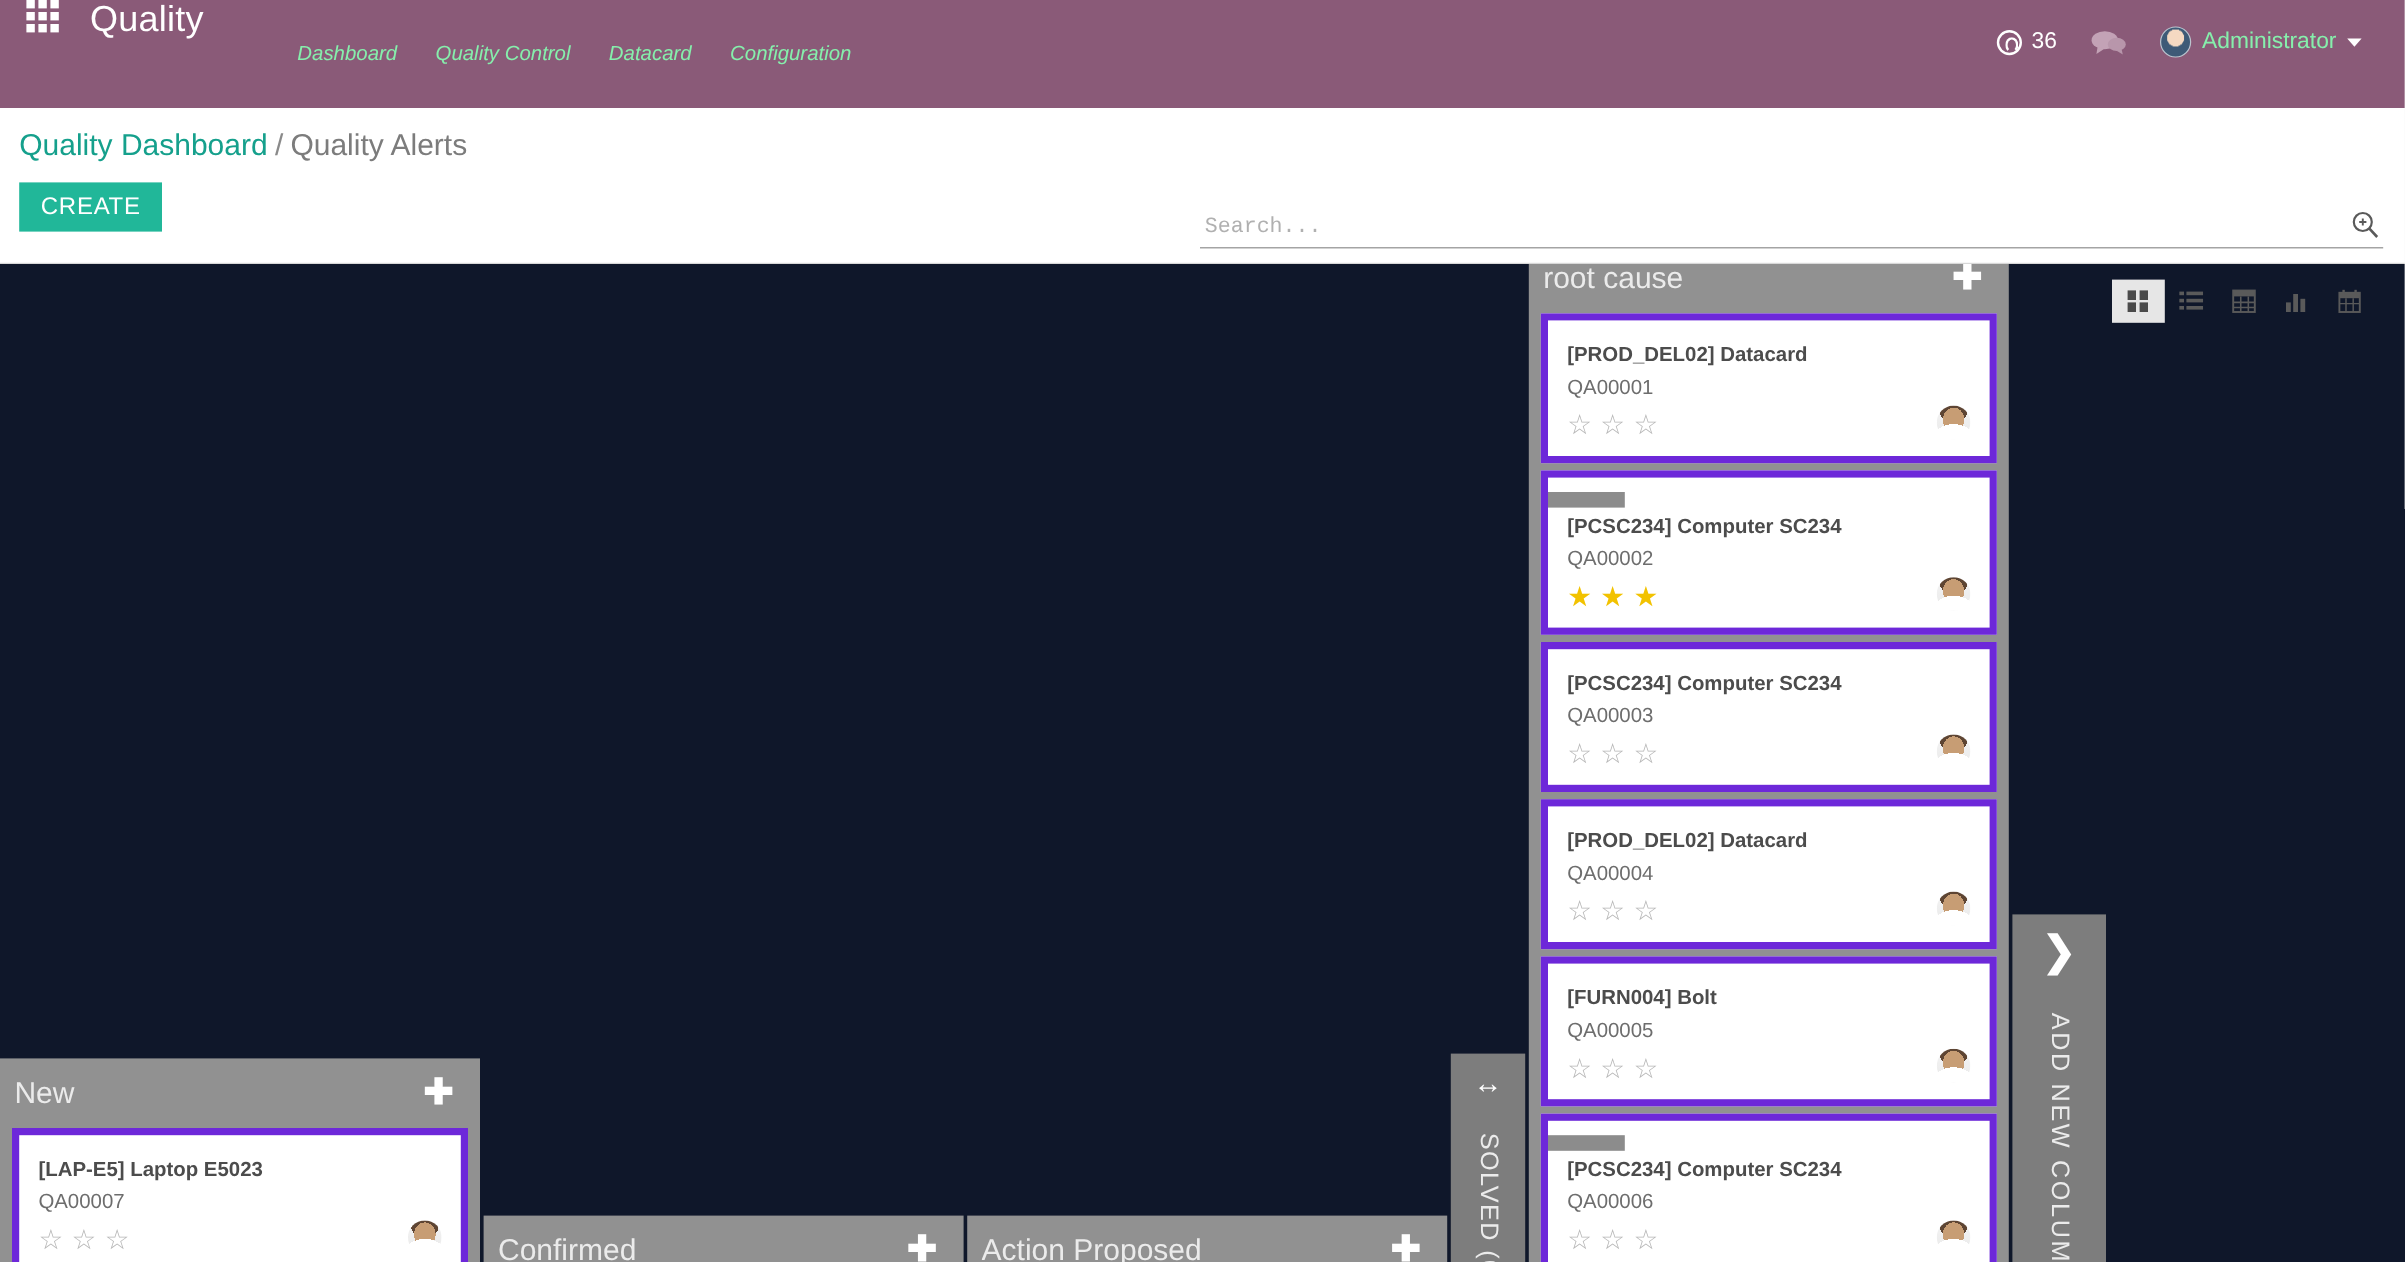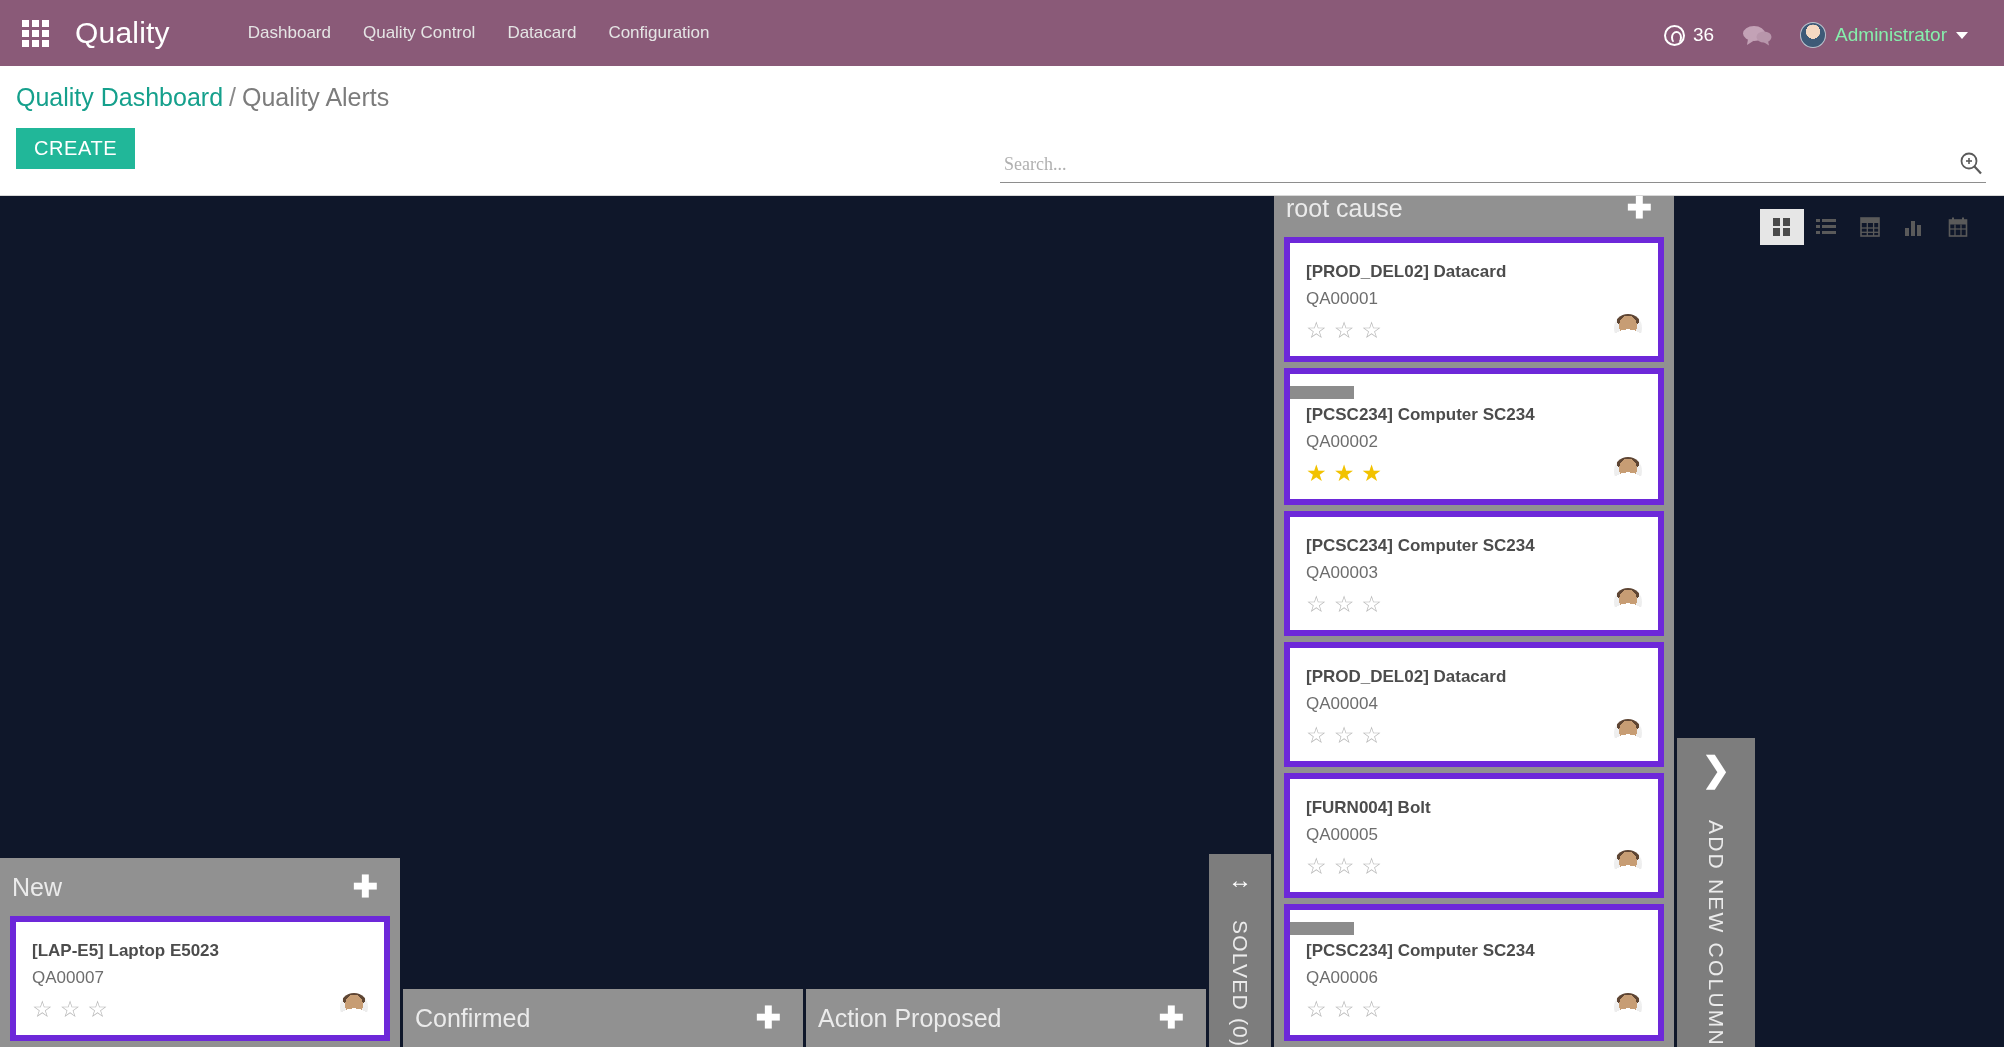--- a/index.html
+++ b/index.html
@@ -5,24 +5,23 @@
   * { box-sizing: border-box; margin: 0; padding: 0; }
   html, body {
     width: 2004px; height: 1052px;
     font-family: "Liberation Sans", sans-serif;
     background: #ffffff;
     overflow: hidden;
   }
 
   
   .navbar {
-    height: 66px;
+    height: 90px;
     background: #8a5a78;
     display: flex;
-    align-items: center;
     padding: 0 22px;
     position: relative;
   }
   .apps-grid {
     display: grid;
     grid-template-columns: repeat(3, 7px);
     grid-template-rows: repeat(3, 7px);
     gap: 3px;
     margin-right: 26px;
     cursor: pointer;
@@ -31,26 +30,27 @@
   .brand {
     color: #ffffff;
     font-size: 30px;
     font-weight: 400;
     letter-spacing: .2px;
     margin-right: 62px;
     cursor: pointer;
   }
   .nav-menu { display: flex; align-items: center; gap: 0; }
   .nav-menu a {
-    color: #e5e5e5;
+    color: #86efac;
     font-size: 17px;
     text-decoration: none;
     padding: 0 16px;
     line-height: 70px;
     white-space: nowrap;
+    font-style: italic;
   }
 
   .nav-right {
     position: absolute;
     right: 22px;
     top: 0;
     height: 70px;
     display: flex;
     align-items: center;
     gap: 0;
@@ -126,21 +126,21 @@
     display: flex;
     align-items: flex-end;
     padding-bottom: 3px;
   }
   .searchview input {
     flex: 1;
     border: none;
     outline: none;
     font-size: 18px;
     color: #333;
-    font-family: Liberation Serif, serif;
+    font-family: Liberation Mono, monospace;
     padding: 2px 4px 4px 4px;
     background: transparent;
   }
   .searchview input::placeholder { color: #b0b0b0; }
   .search-toggle { padding: 0 2px 3px 6px; cursor: pointer; display: flex; }
 
   .view-switcher {
     position: absolute;
     right: 24px;
     top: 143px;

